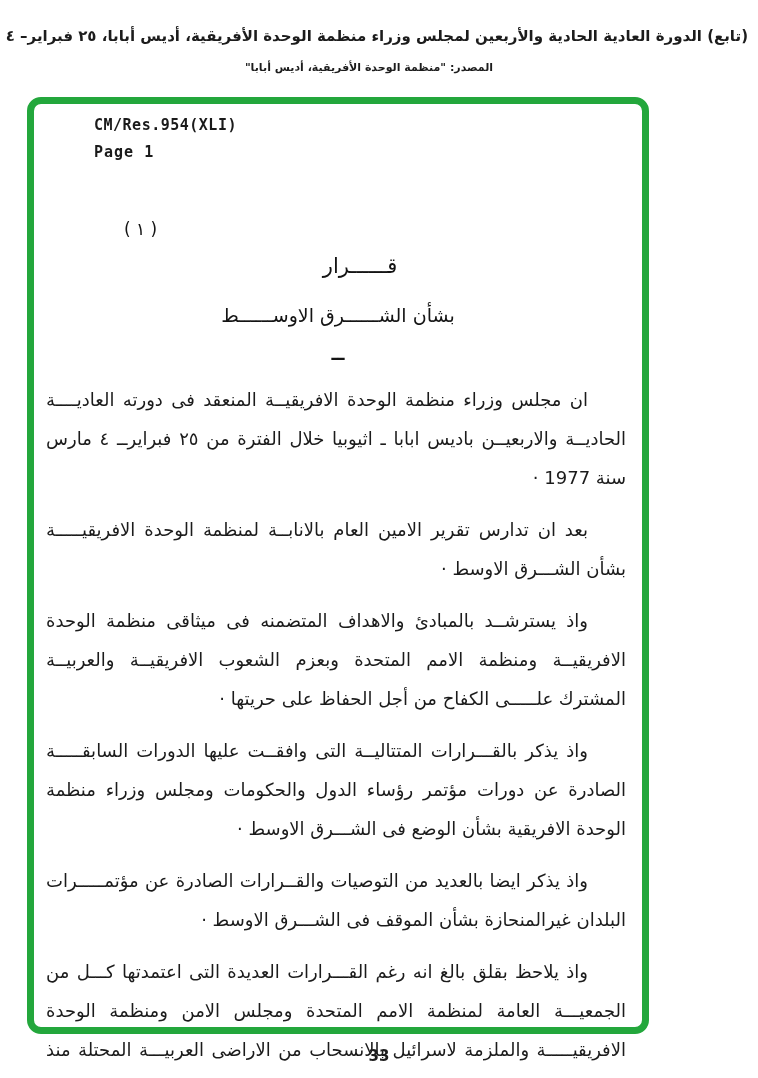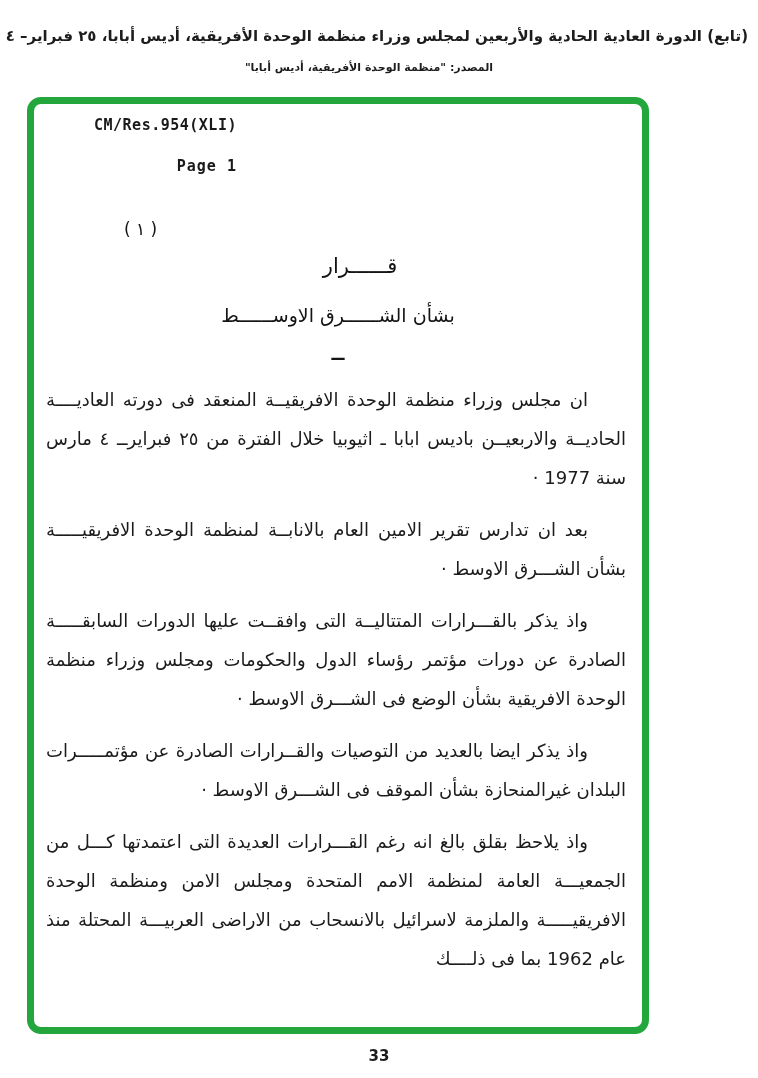--- a/index.html
+++ b/index.html
@@ -35,21 +35,21 @@
     background:var(--paper);
   }
 
   
   .ref-block {
     position:absolute; top:12px; left:60px;
     font-family:"DejaVu Sans Mono", monospace;
     font-size:15px; font-weight:bold; color:#1a1a1a;
   }
   .ref-line { letter-spacing:0.5px; }
-  .page-line { margin-top:23px; letter-spacing:1px;text-align:right; }
+  .page-line { margin-top:9px; letter-spacing:1px; }
 
   
   .item-number {
     position:absolute; top:115px; left:90px;
     direction:rtl; font-size:17px; color:#141414;
   }
 
   
   .title-block {
     position:absolute; top:150px; left:0; right:0;
@@ -93,20 +93,21 @@
 
     <div class="title-block">
       <div class="doc-title">قــــــرار</div>
       <div class="doc-subtitle">بشأن الشــــــرق الاوســــــط</div>
       <div class="doc-dash">ــ</div>
     </div>
 
     <div class="doc-body">
       <p>ان مجلس وزراء منظمة الوحدة الافريقيــة المنعقد فى دورته العاديــــة الحاديــة والاربعيــن باديس ابابا ـ اثيوبيا خلال الفترة من ٢٥ فبرايرــ ٤ مارس سنة 1977 ·</p>
       <p>بعد ان تدارس تقرير الامين العام بالانابــة لمنظمة الوحدة الافريقيـــــة بشأن الشـــرق الاوسط ·</p>
+      <p>واذ يسترشــد بالمبادئ والاهداف المتضمنه فى ميثاقى منظمة الوحدة الافريقيــة ومنظمة الامم المتحدة وبعزم الشعوب الافريقيــة والعربيــة المشترك علـــــى الكفاح من أجل الحفاظ على حريتها ·</p>
       <p>واذ يذكر بالقـــرارات المتتاليــة التى وافقــت عليها الدورات السابقـــــة الصادرة عن دورات مؤتمر رؤساء الدول والحكومات ومجلس وزراء منظمة الوحدة الافريقية بشأن الوضع فى الشـــرق الاوسط ·</p>
       <p>واذ يذكر ايضا بالعديد من التوصيات والقــرارات الصادرة عن مؤتمـــــرات البلدان غيرالمنحازة بشأن الموقف فى الشـــرق الاوسط ·</p>
       <p>واذ يلاحظ بقلق بالغ انه رغم القـــرارات العديدة التى اعتمدتها كـــل من الجمعيـــة العامة لمنظمة الامم المتحدة ومجلس الامن ومنظمة الوحدة الافريقيـــــة والملزمة لاسرائيل بالانسحاب من الاراضى العربيـــة المحتلة منذ عام 1962 بما فى ذلــــك</p>
     </div>
 
   </div>
 
   <div class="footer-page">33</div>
 
 </div>

